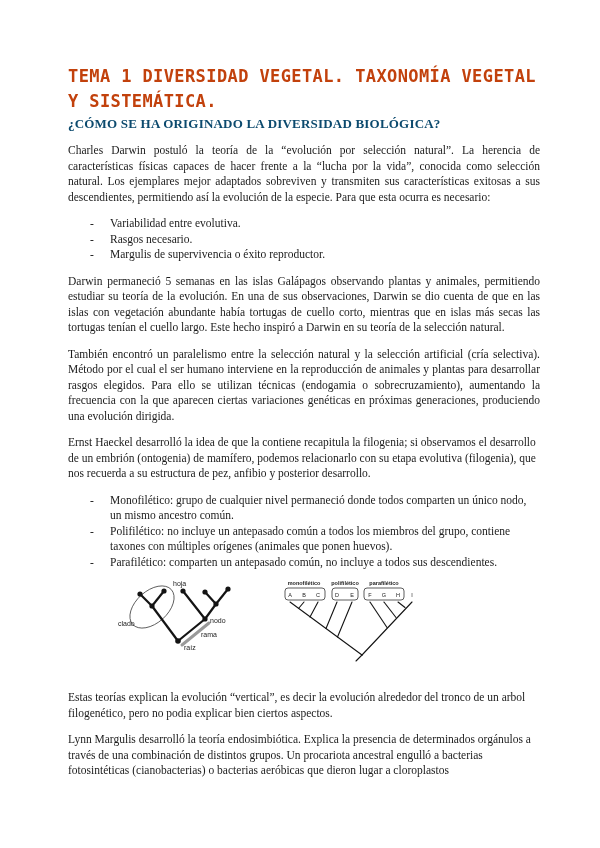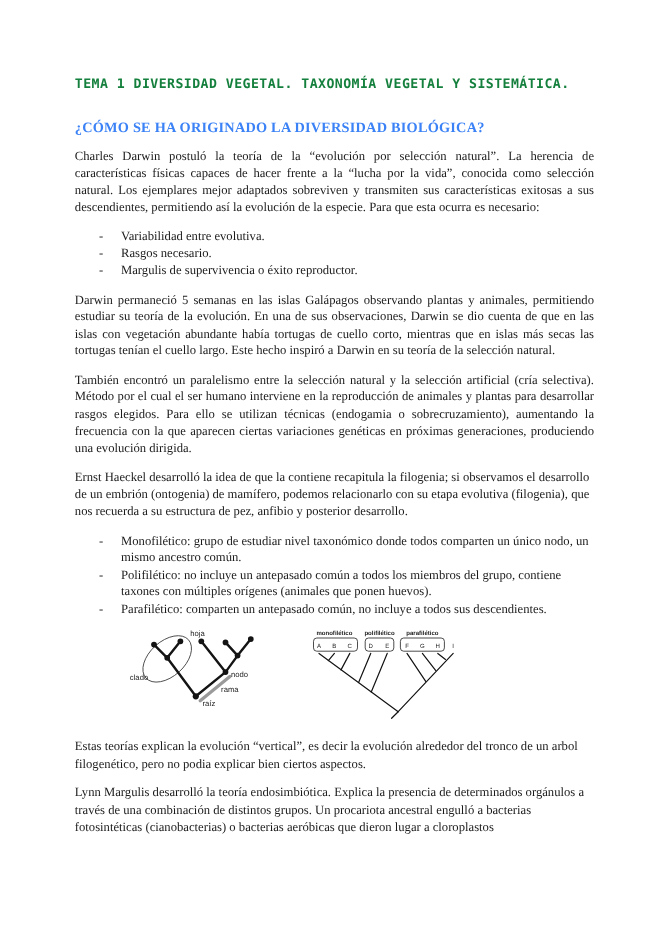--- a/index.html
+++ b/index.html
@@ -10,32 +10,32 @@
     padding:64px 60px 0 68px;
     background:#ffffff;
     color:#1b1b1b;
     font-family:"Liberation Serif", serif;
     overflow:hidden;
   }
   h1.doc-title{
     margin:0;
     font-family:"DejaVu Sans Mono", monospace;
     font-weight:bold;
-    font-size:12px;
+    font-size:17px;
     line-height:25px;
     letter-spacing:0.4px;
-    color:#15803d;
+    color:#c2410c;
   }
   h2.section-heading{
-    margin:19px 0 0 0;
+    margin:2px 0 0 0;
     font-family:"Liberation Serif", serif;
     font-weight:bold;
     font-size:13px;
     letter-spacing:0.2px;
-    color:#3b82f6;
+    color:#0c4a6e;
   }
   p.body-par{
     margin:11px 0 0 0;
     font-size:11.5px;
     line-height:15.5px;
   }
   p.just{ text-align:justify; }
   ul.dash-list{
     list-style:none;
     margin:11px 0 0 0;
@@ -88,21 +88,21 @@
 
   <p class="body-par just">Darwin permaneció 5 semanas en las islas Galápagos observando plantas y animales, permitiendo estudiar su teoría de la evolución. En una de sus observaciones, Darwin se dio cuenta de que en las islas con vegetación abundante había tortugas de cuello corto, mientras que en islas más secas las tortugas tenían el cuello largo. Este hecho inspiró a Darwin en su teoría de la selección natural.</p>
 
   <p class="body-par just">También encontró un paralelismo entre la selección natural y la selección artificial (cría selectiva). Método por el cual el ser humano interviene en la reproducción de animales y plantas para desarrollar rasgos elegidos. Para ello se utilizan técnicas (endogamia o sobrecruzamiento), aumentando la frecuencia con la que aparecen ciertas variaciones genéticas en próximas generaciones, produciendo una evolución dirigida.</p>
 
   <p class="body-par">Ernst Haeckel desarrolló la idea de que la contiene recapitula la filogenia; si observamos el desarrollo de un embrión (ontogenia) de mamífero, podemos relacionarlo con su etapa evolutiva (filogenia), que nos recuerda a su estructura de pez, anfibio y posterior desarrollo.</p>
 
   <ul class="dash-list">
     <li>
       <span class="dash-marker">-</span>
-      <span class="li-text">Monofilético: grupo de estudiar nivel taxonómico donde todos comparten un único nodo, un mismo ancestro común.</span>
+      <span class="li-text">Monofilético: grupo de cualquier nivel permaneció donde todos comparten un único nodo, un mismo ancestro común.</span>
     </li>
     <li>
       <span class="dash-marker">-</span>
       <span class="li-text">Polifilético: no incluye un antepasado común a todos los miembros del grupo, contiene taxones con múltiples orígenes (animales que ponen huevos).</span>
     </li>
     <li>
       <span class="dash-marker">-</span>
       <span class="li-text">Parafilético: comparten un antepasado común, no incluye a todos sus descendientes.</span>
     </li>
   </ul>
@@ -178,17 +178,17 @@
         <line x1="80" y1="77" x2="130" y2="24"></line>
         <line x1="88" y1="24" x2="105" y2="49.5"></line>
         <line x1="102" y1="24" x2="114" y2="39.5"></line>
         <line x1="116" y1="24" x2="123" y2="29.5"></line>
         <line x1="80" y1="77" x2="74" y2="83"></line>
       </g>
     </svg>
 
   </div>
 
-  <p class="body-par" style="margin-top:7px">Estas teorías explican la evolución “vertical”, es decir la evolución alrededor del tronco de un arbol filogenético, pero no podia explicar bien ciertos aspectos.</p>
+  <p class="body-par" style="margin-top:17px">Estas teorías explican la evolución “vertical”, es decir la evolución alrededor del tronco de un arbol filogenético, pero no podia explicar bien ciertos aspectos.</p>
 
   <p class="body-par">Lynn Margulis desarrolló la teoría endosimbiótica. Explica la presencia de determinados orgánulos a través de una combinación de distintos grupos. Un procariota ancestral engulló a bacterias fotosintéticas (cianobacterias) o bacterias aeróbicas que dieron lugar a cloroplastos</p>
 
 </div>
 
 </body></html>

